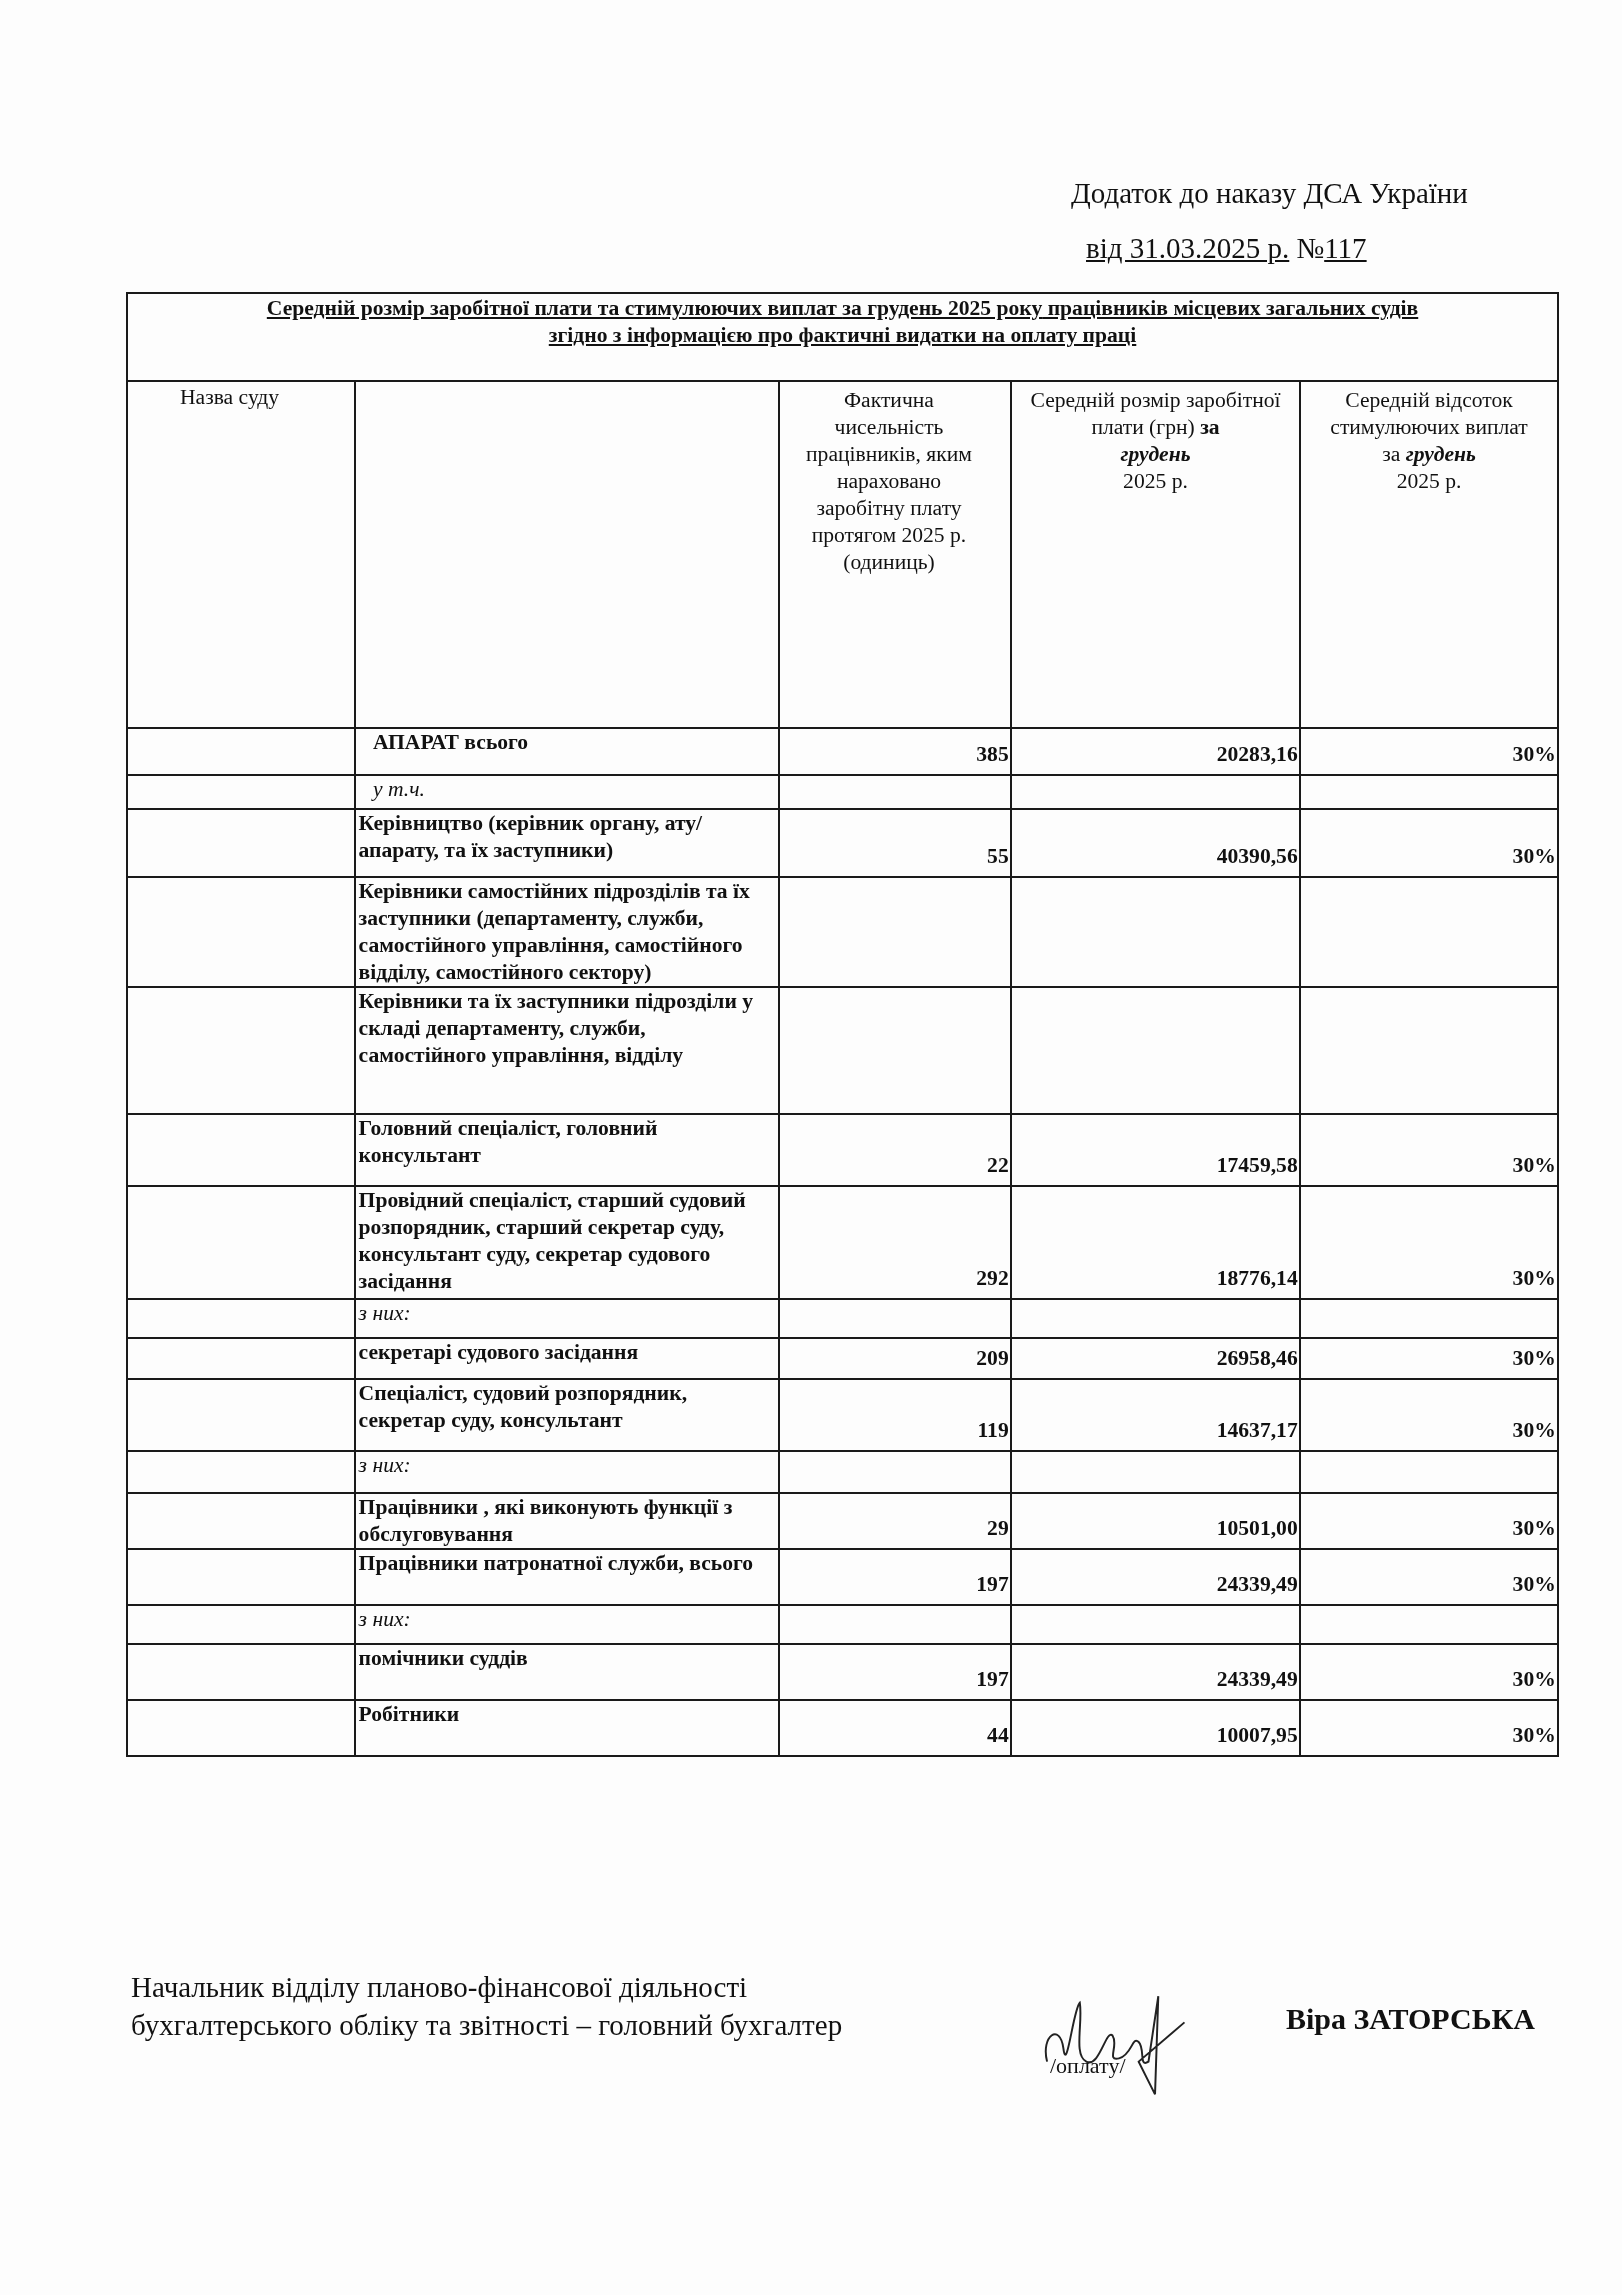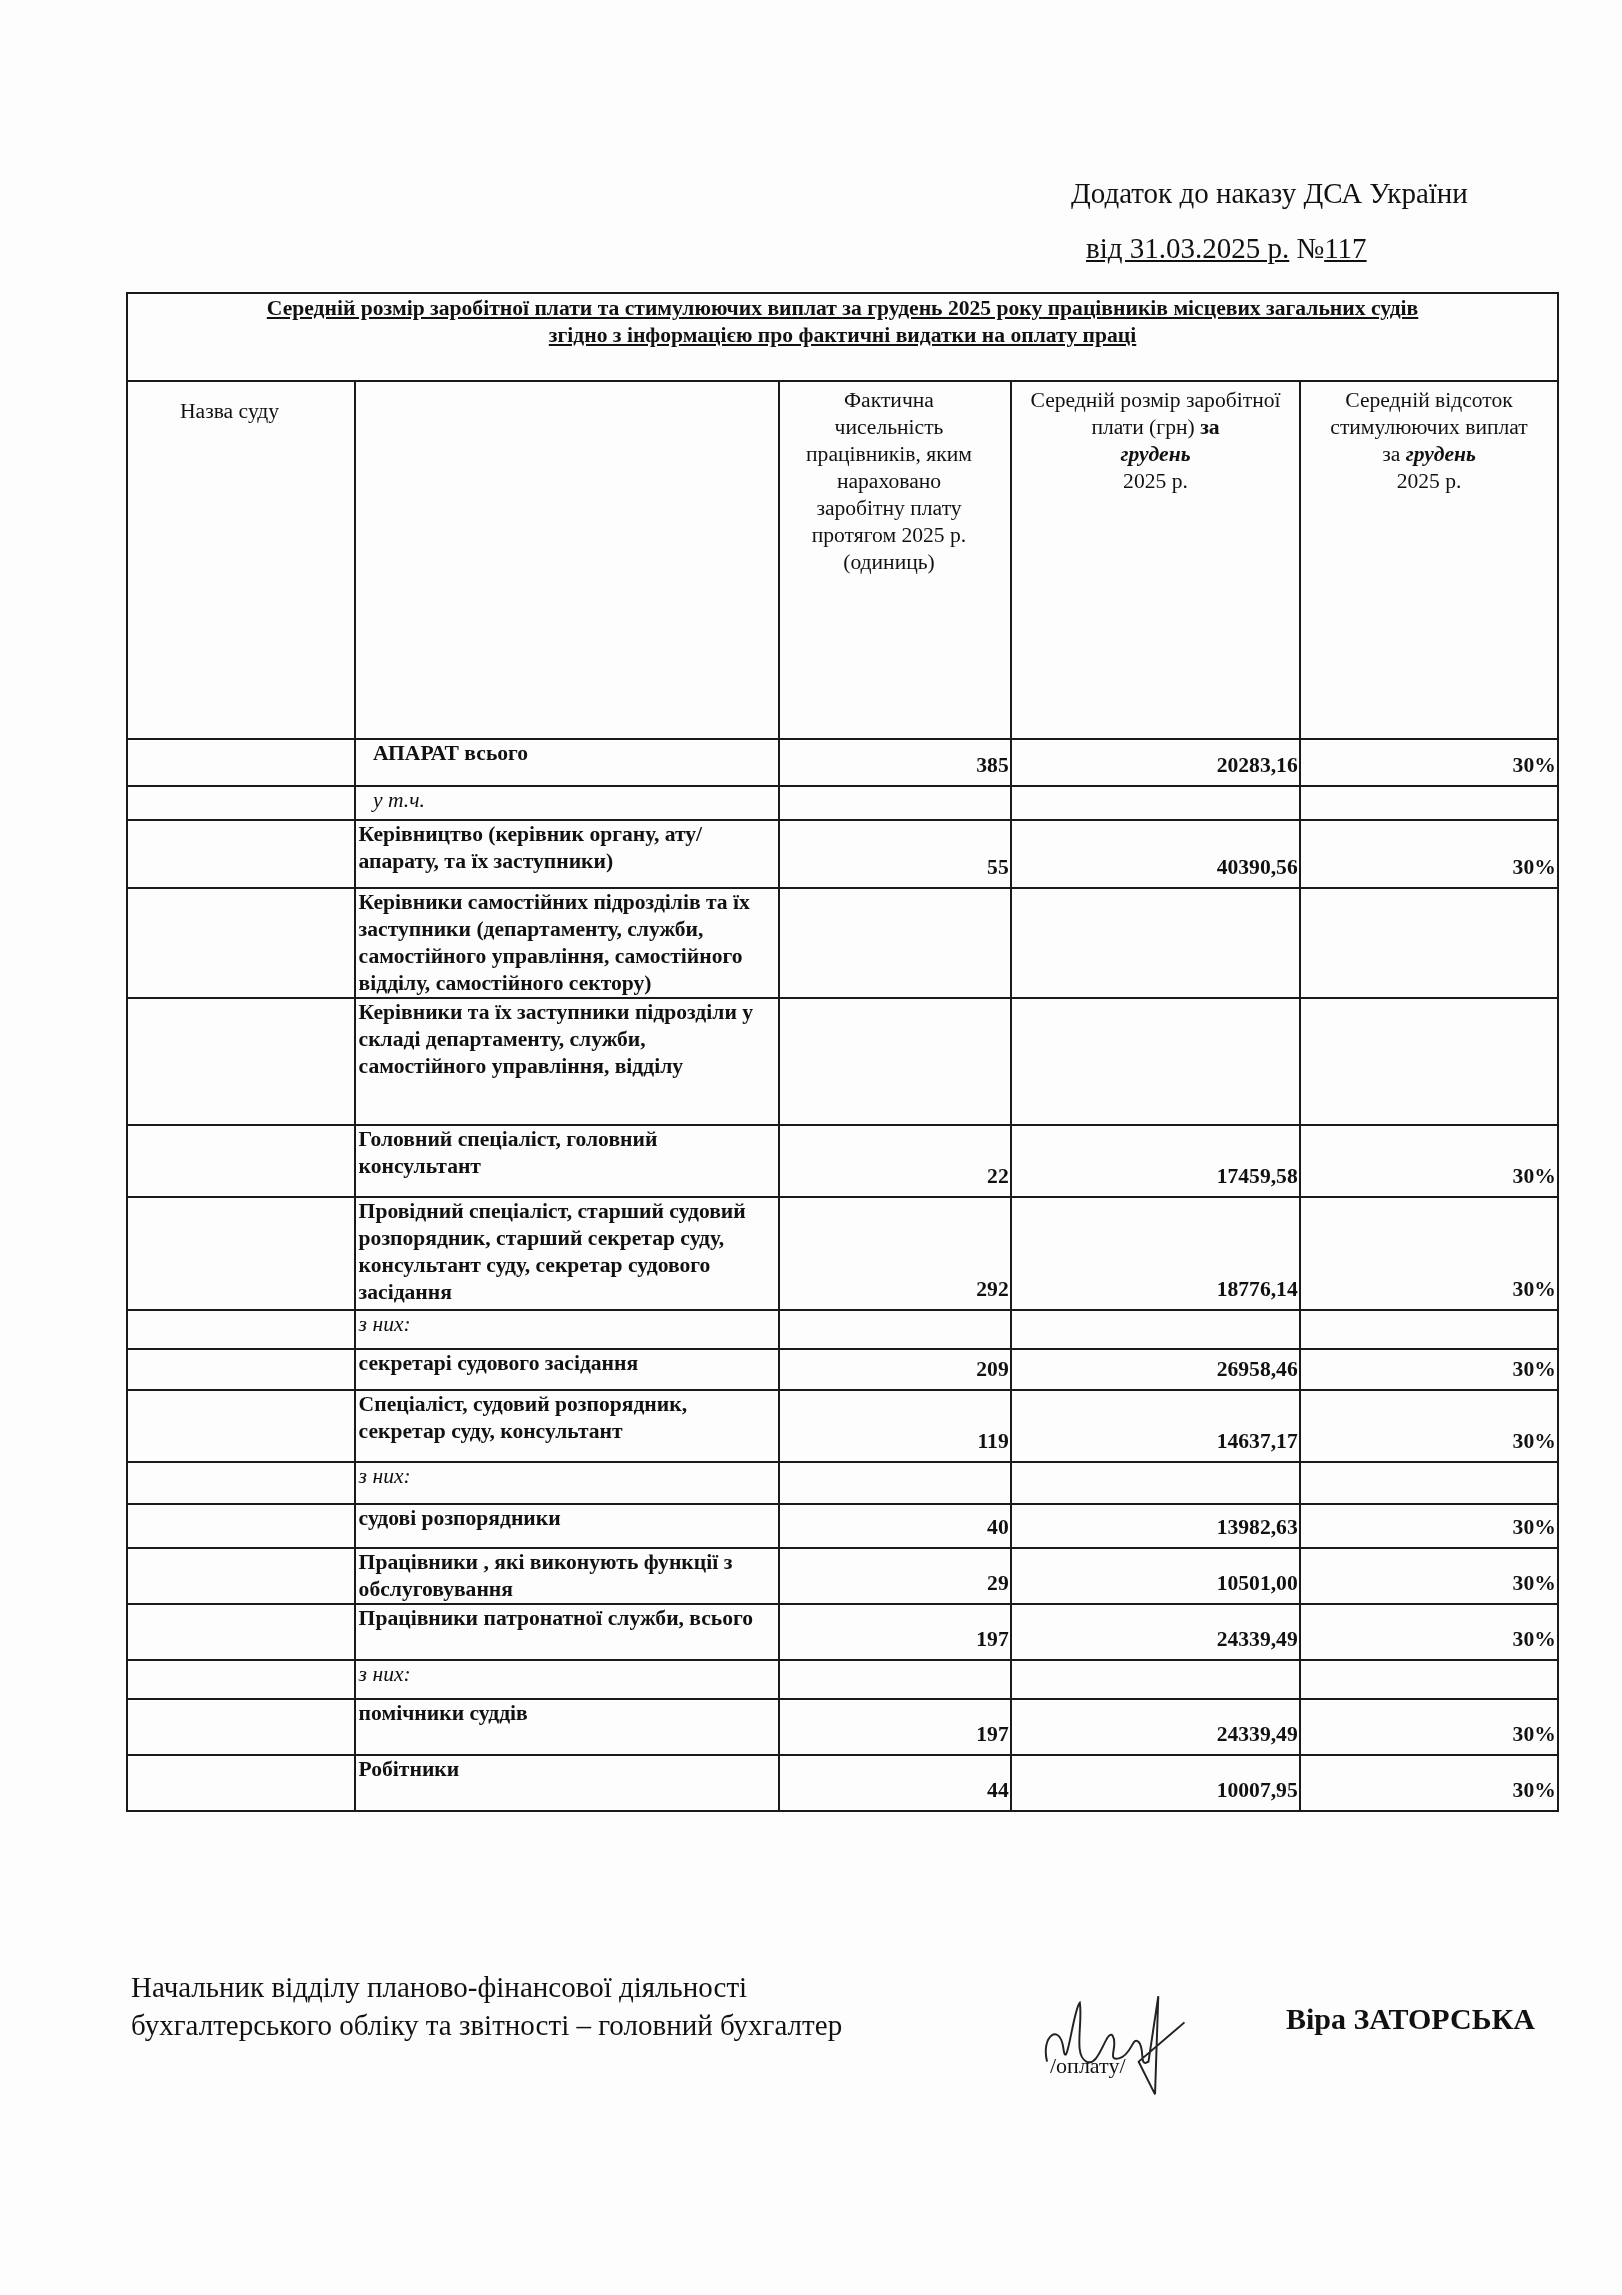--- a/index.html
+++ b/index.html
@@ -23,21 +23,21 @@
     border:2px solid #1a1a1a; vertical-align:top; padding:0 2.6px;
     font-size:21.6px; line-height:27px;
   }
   .title-cell {
     height:85px; text-align:center; font-weight:bold; font-size:22px; line-height:30px;
     padding-top:1.3px !important;
     text-decoration:underline;
   }
   .hdr td { height:340px; }
   .hdr .h { text-align:center; font-size:21.6px; line-height:27px; padding-top:5.2px; }
-  .hdr .h-left { text-align:left; padding-left:52px; padding-top:16px; }
+  .hdr .h-left { text-align:left; padding-left:52px; padding-top:2px; }
   .num { text-align:right; font-weight:bold; vertical-align:bottom !important; padding-bottom:6.5px !important; padding-right:1.3px !important; }
   .lbl { font-weight:bold; }
   .lbl-it { font-style:italic; font-weight:normal; }
   .lbl-total { font-weight:bold; padding-left:17px !important; }
   .signer {
     position:absolute; left:131px; top:1968px; font-size:29px; line-height:38px;
   }
   .signature {
     position:absolute; left:1034px; top:1983px; width:157px; height:118px;
   }
@@ -160,27 +160,20 @@
         <td class="num" style="padding-right: 5.2px;">14637,17</td>
         <td class="num">30%</td>
       </tr>
       <tr style="height: 42px;">
         <td></td>
         <td class="lbl-it">з них:</td>
         <td class="num"></td>
         <td class="num" style="padding-right: 5.2px;"></td>
         <td class="num"></td>
       </tr>
-      <tr style="height: 44px;">
-        <td></td>
-        <td class="lbl">судові розпорядники</td>
-        <td class="num">40</td>
-        <td class="num" style="padding-right: 5.2px;">13982,63</td>
-        <td class="num">30%</td>
-      </tr>
       <tr style="height: 56px;">
         <td></td>
         <td class="lbl">Працівники , які виконують функції з обслуговування</td>
         <td class="num">29</td>
         <td class="num" style="padding-right: 5.2px;">10501,00</td>
         <td class="num">30%</td>
       </tr>
       <tr style="height: 56px;">
         <td></td>
         <td class="lbl">Працівники патронатної служби, всього</td>

